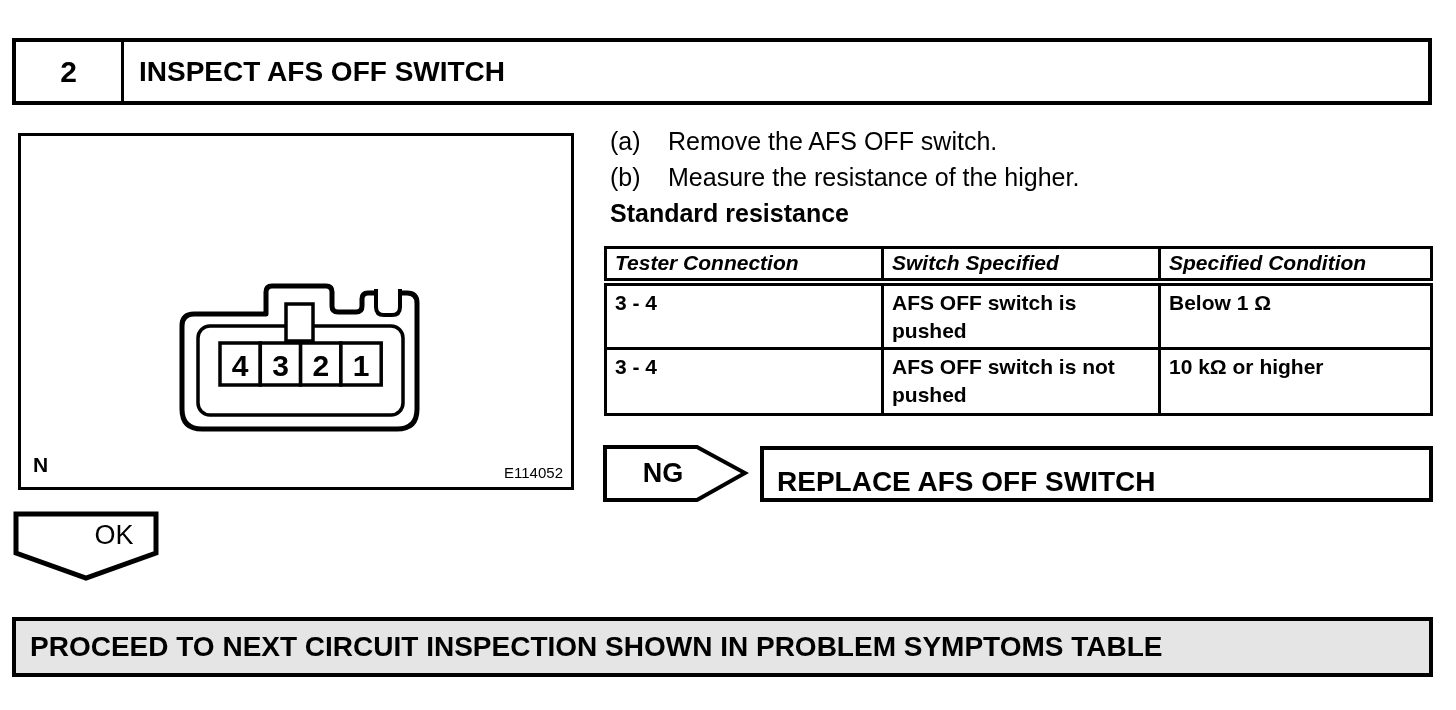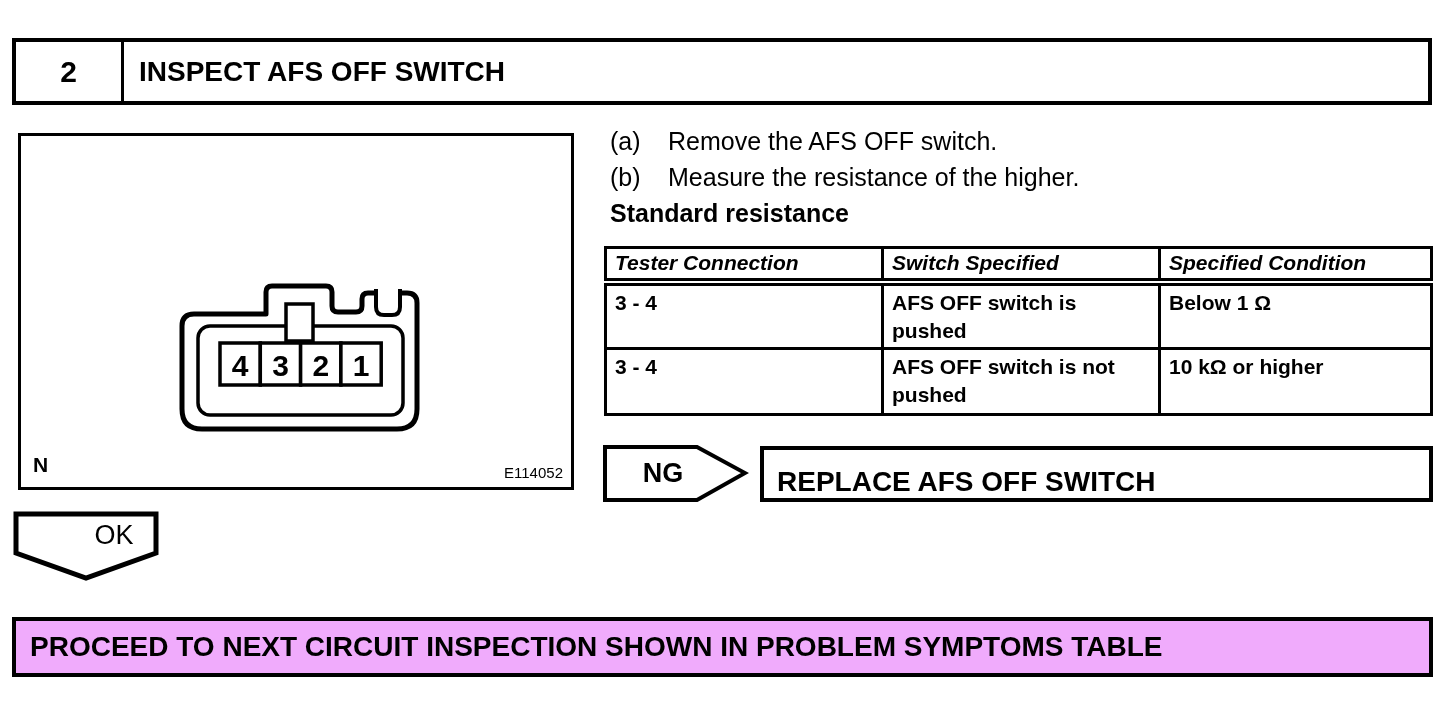--- a/index.html
+++ b/index.html
@@ -95,21 +95,21 @@
   .ok-label {
     position: absolute; left: 0; top: 4px; width: 146px; height: 40px;
     display: flex; align-items: center; justify-content: center;
     font-size: 27px; font-weight: normal; margin-left: 28px;
   }
 
   
   .bottom-bar {
     position: absolute; left: 12px; top: 617px;
     width: 1421px; height: 60px;
-    border: 4px solid #000; background: #f0abfc;
+    border: 4px solid #000; background: #e5e5e5;
     display: flex; align-items: center; padding-left: 14px;
     font-size: 28px; font-weight: bold;
   }
 </style>
 </head>
 <body>
 
 <div class="step-header">
   <div class="step-number">2</div>
   <div class="step-title">INSPECT AFS OFF SWITCH</div>

